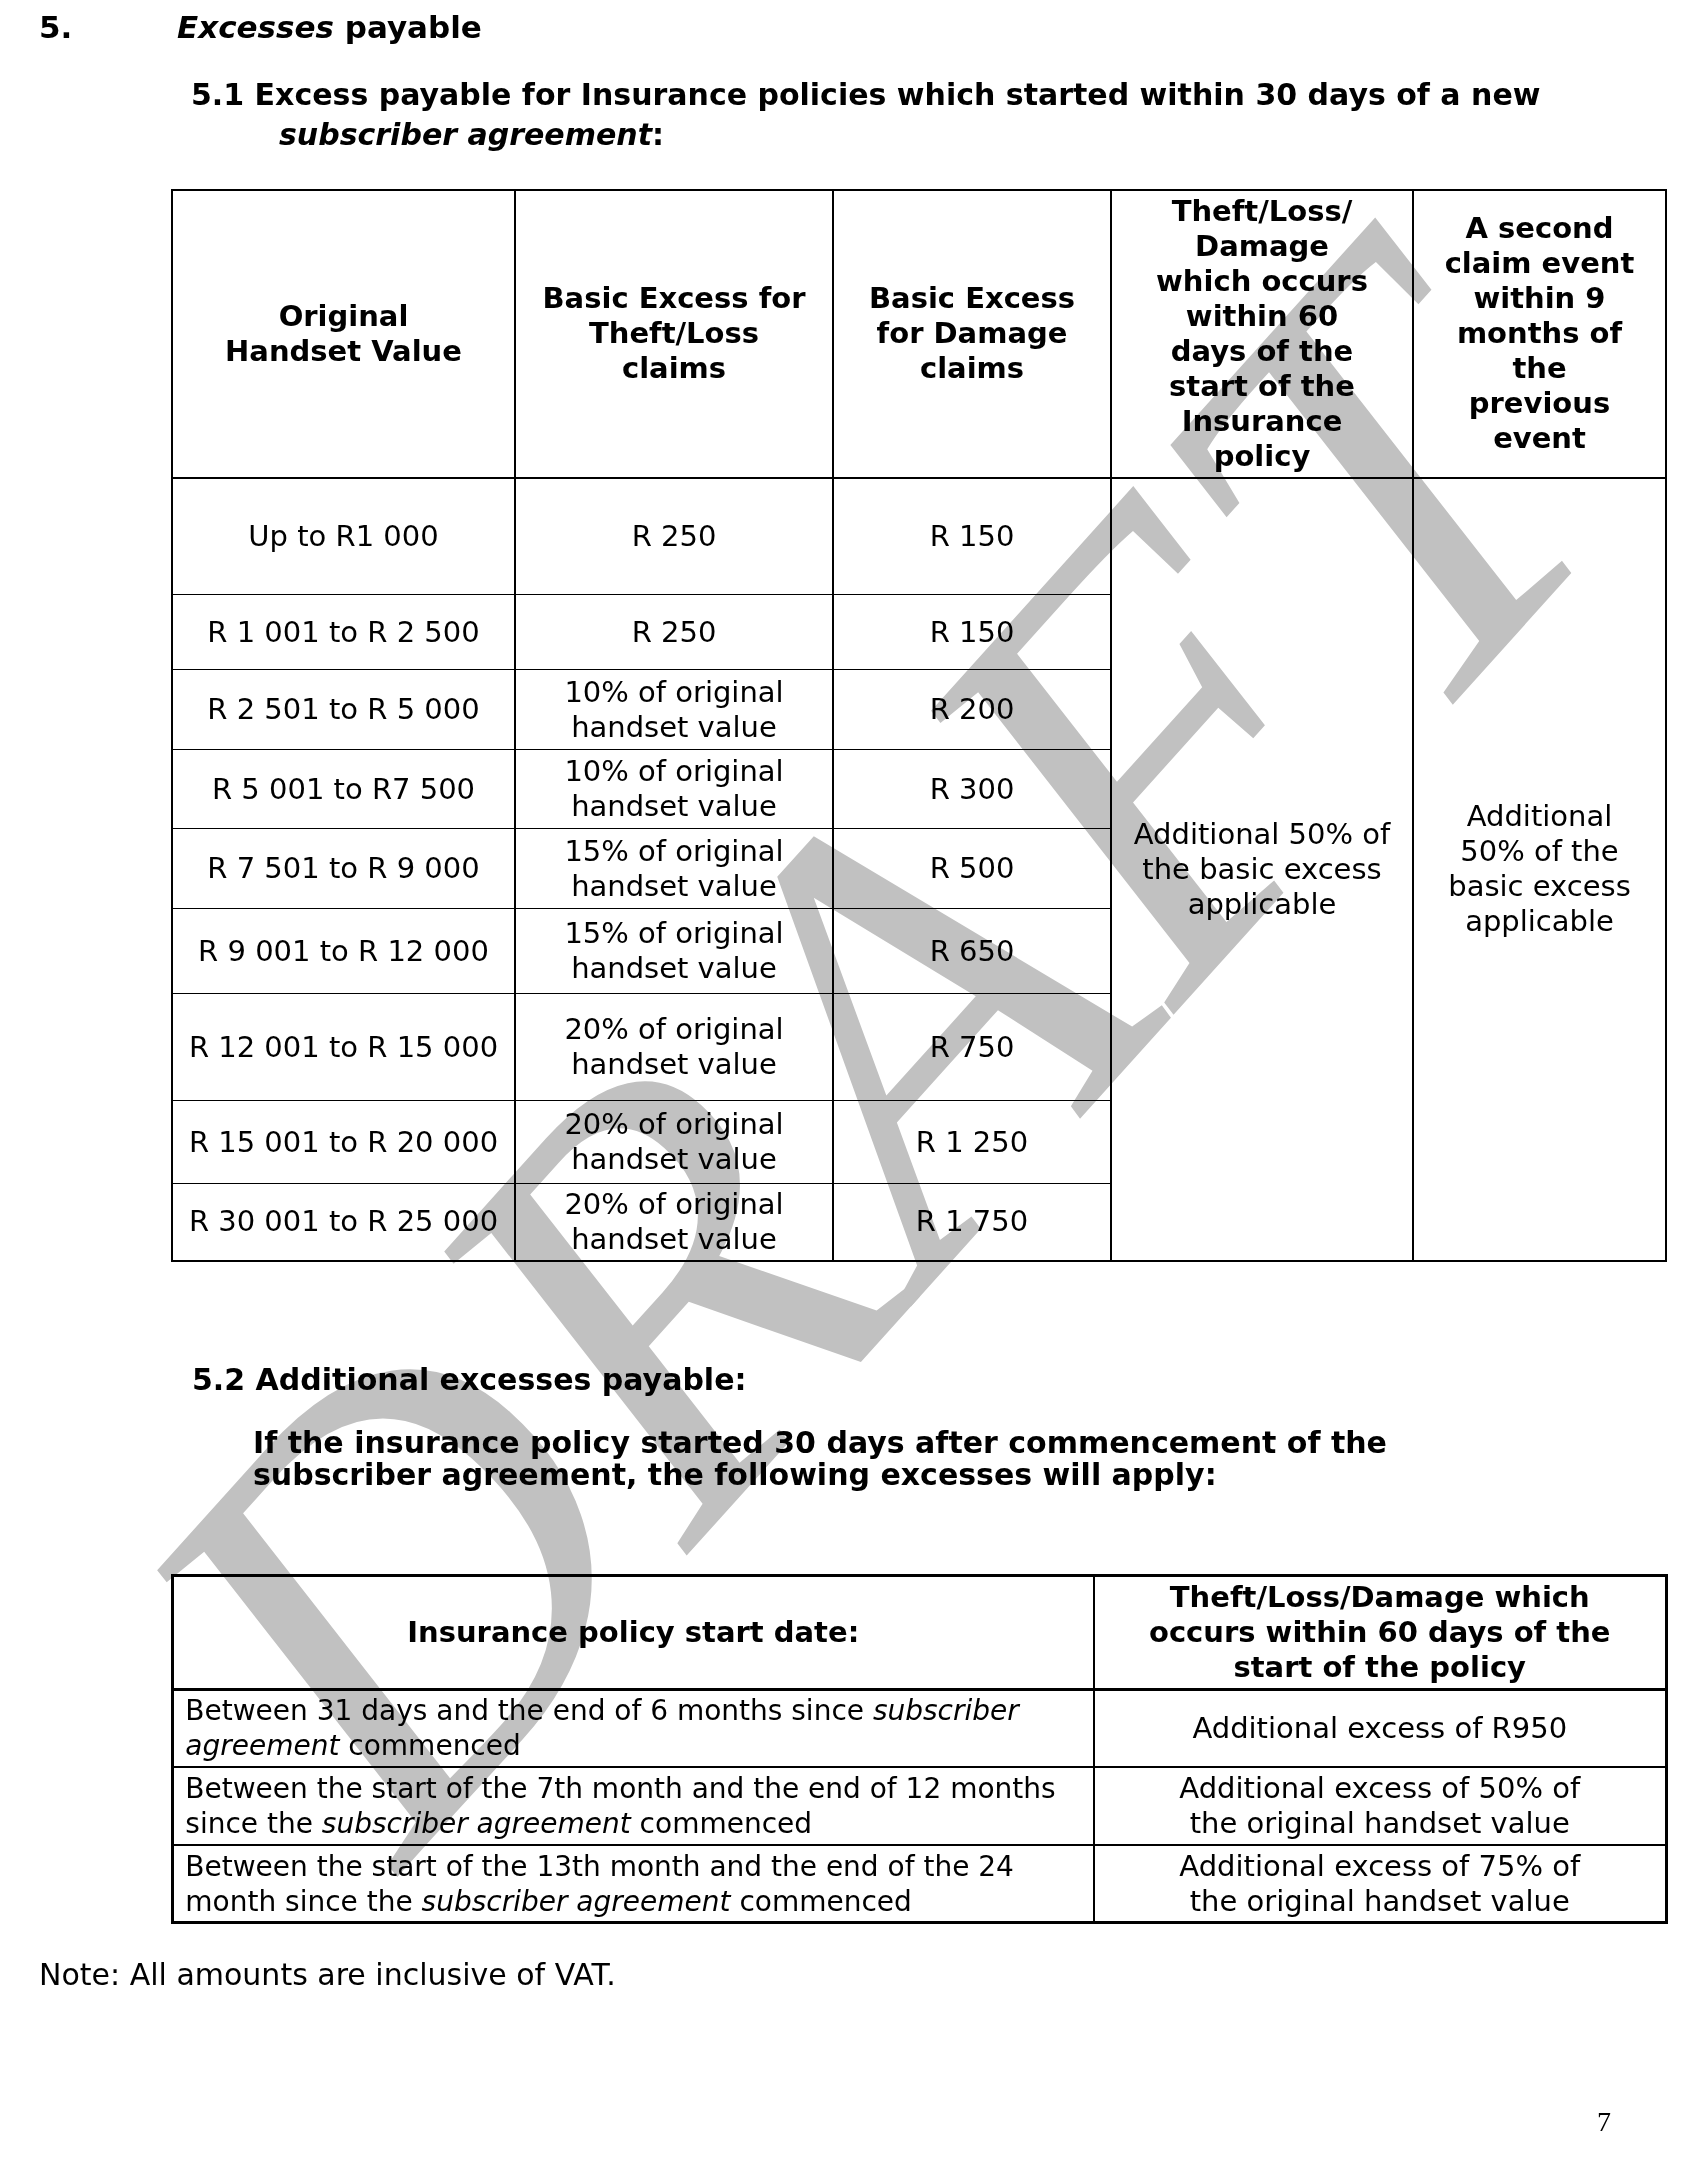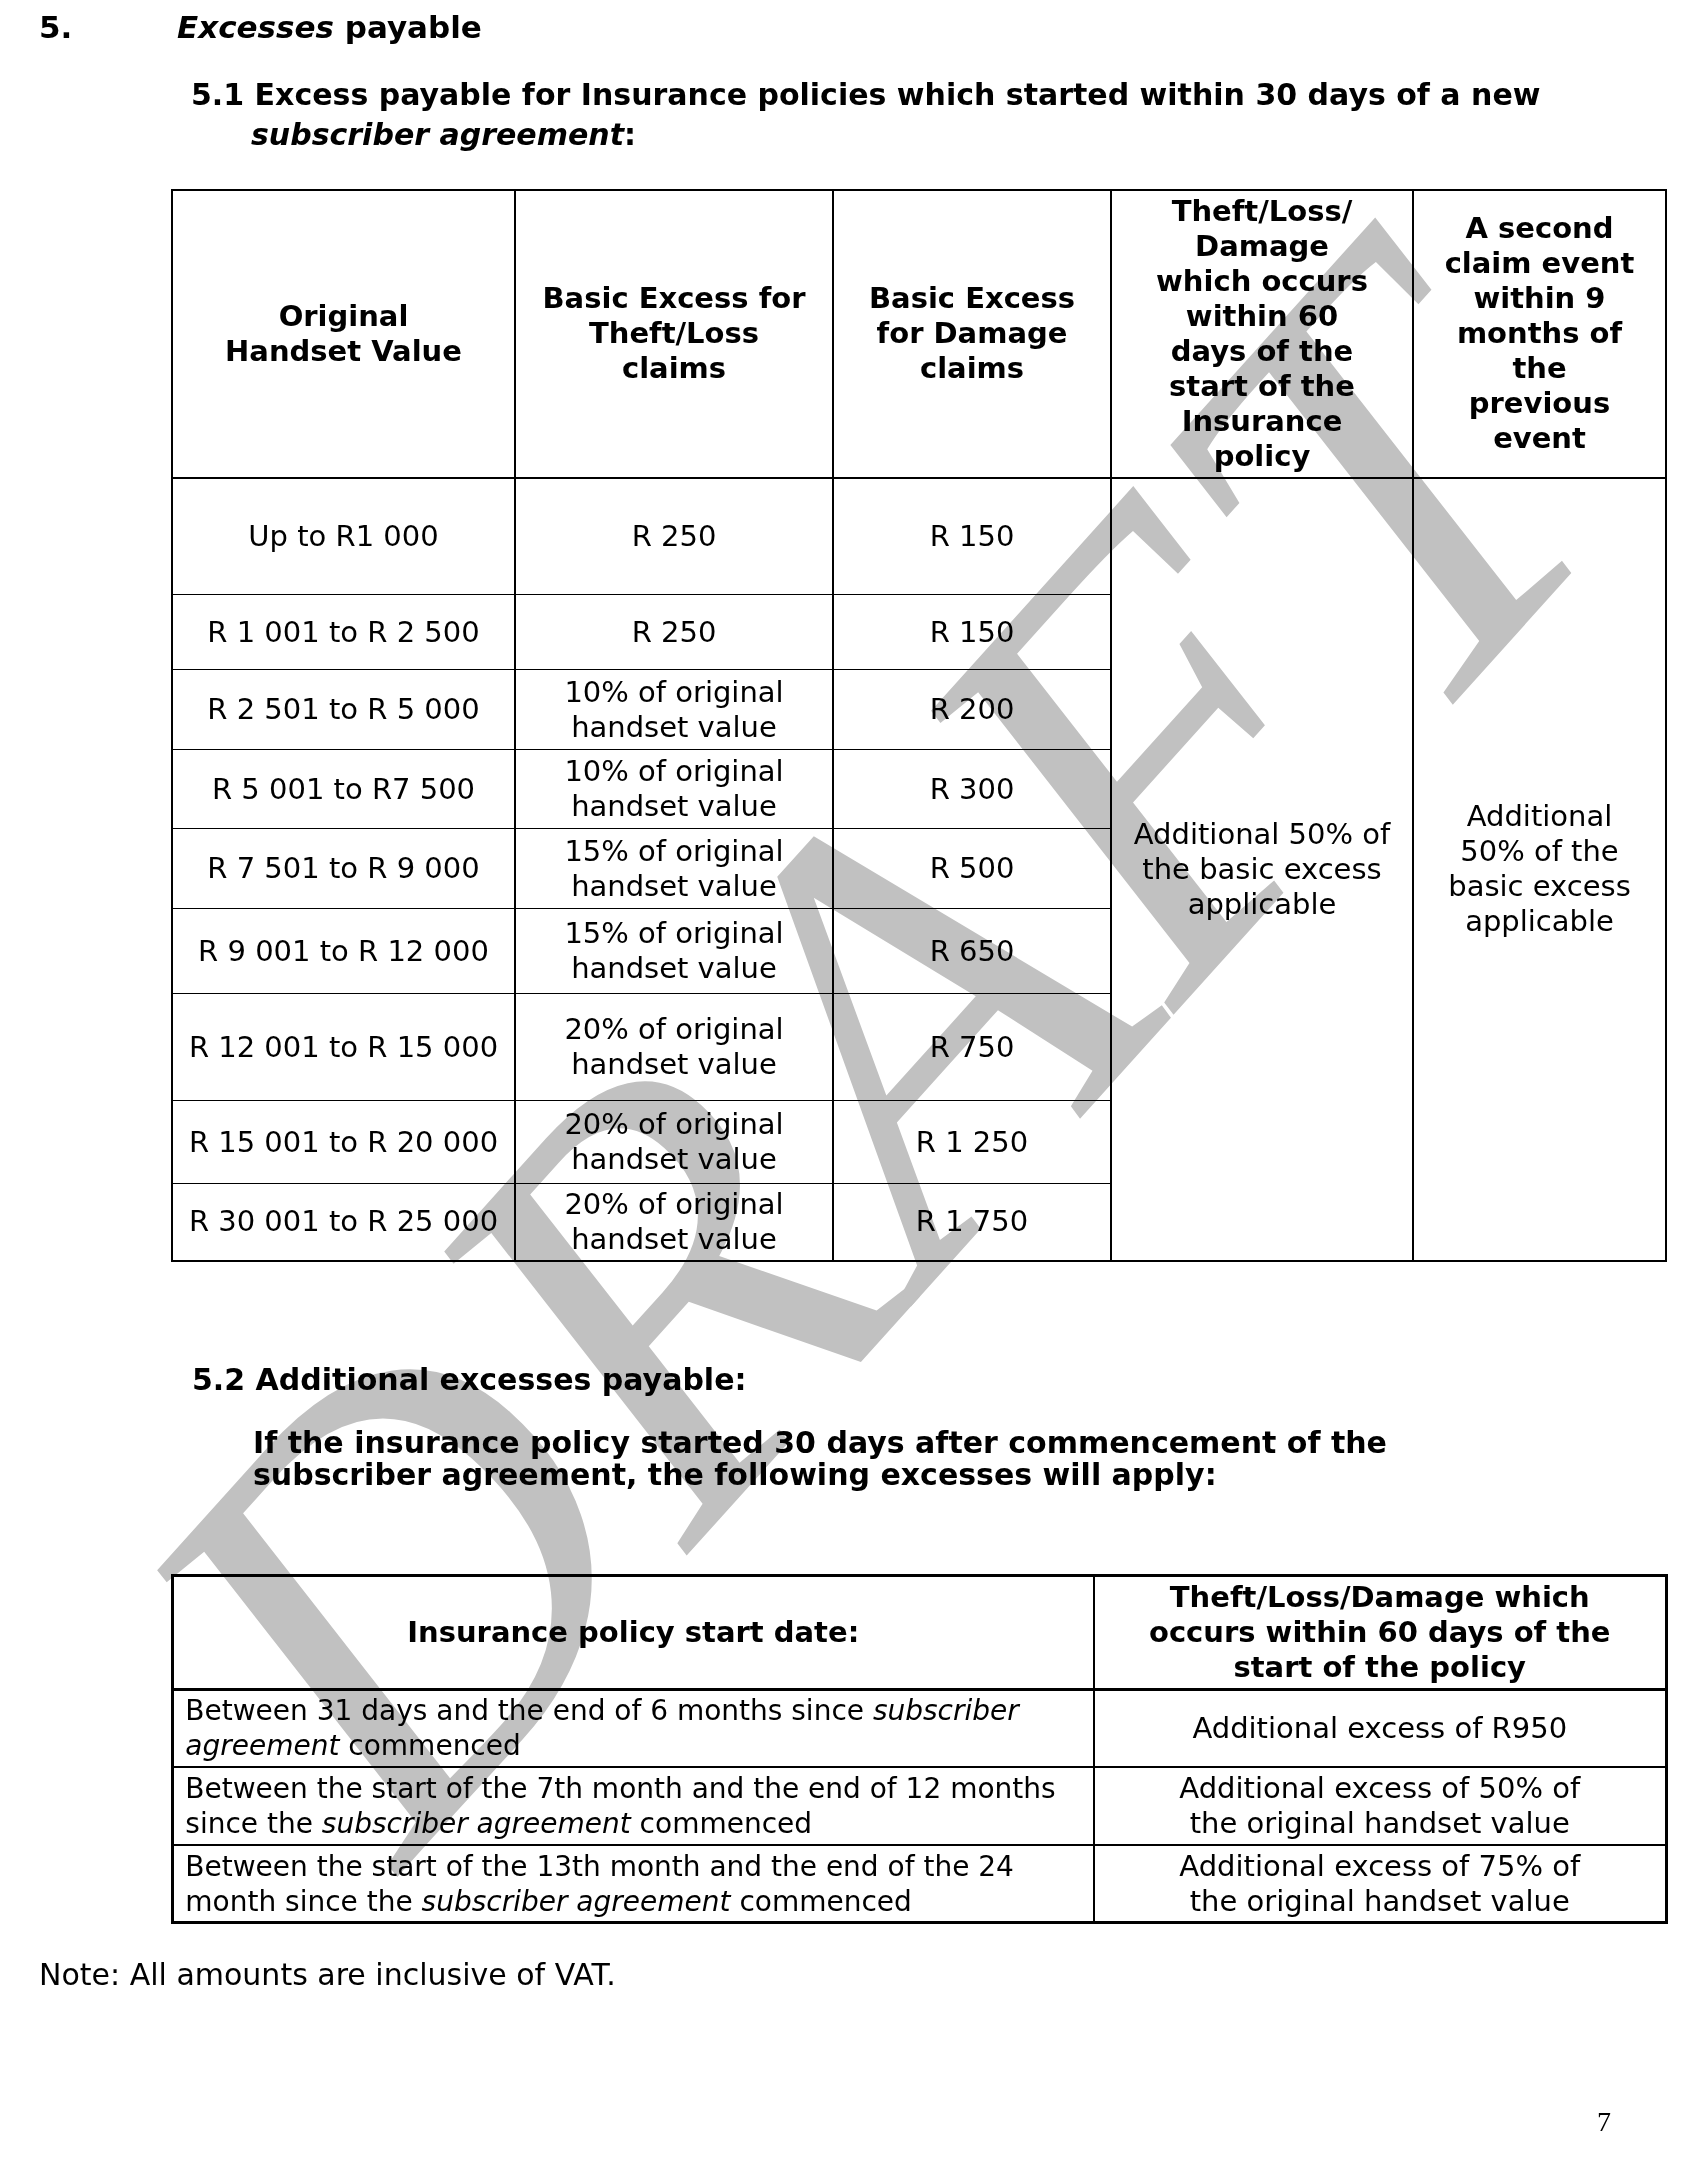--- a/index.html
+++ b/index.html
@@ -16,21 +16,21 @@
     font-style:italic; font-size:586px; line-height:1;
     color:#c1c1c1; white-space:nowrap; letter-spacing:0.01em;
   }
   .content { position:absolute; left:0; top:0; width:100%; height:100%; z-index:1; }
 
   .sec-title { position:absolute; left:39px; top:8.5px; font-size:31px; font-weight:bold; }
   .sec-title .words { position:absolute; left:138px; top:0; white-space:nowrap; }
   .sec-title em { font-style:italic; }
 
   .h51 { position:absolute; left:191px; top:75px; font-size:30px; font-weight:bold; line-height:40px; white-space:nowrap; }
-  .h51 .l2 { margin-left:60px; }
+  .h51 .l2 { margin-left:88px; }
   .h51 em { font-style:italic; }
 
   table { border-collapse:collapse; table-layout:fixed; }
   td { vertical-align:middle; text-align:center; padding:2.8px 7px; font-size:29px; line-height:35px; overflow:hidden; }
 
   .t1 { position:absolute; left:171px; top:189px; width:1494px; border:2.8px solid #000; }
   .t1 td { border:1.4px solid #000; border-left-width:2.1px; border-right-width:2.1px; }
   .t1 tr.hdr td { border-bottom:2.8px solid #000; font-weight:bold; }
   .t1 tr.hdr { height:259px; }
   .t1 tbody tr:nth-child(1){ height:121px; }

